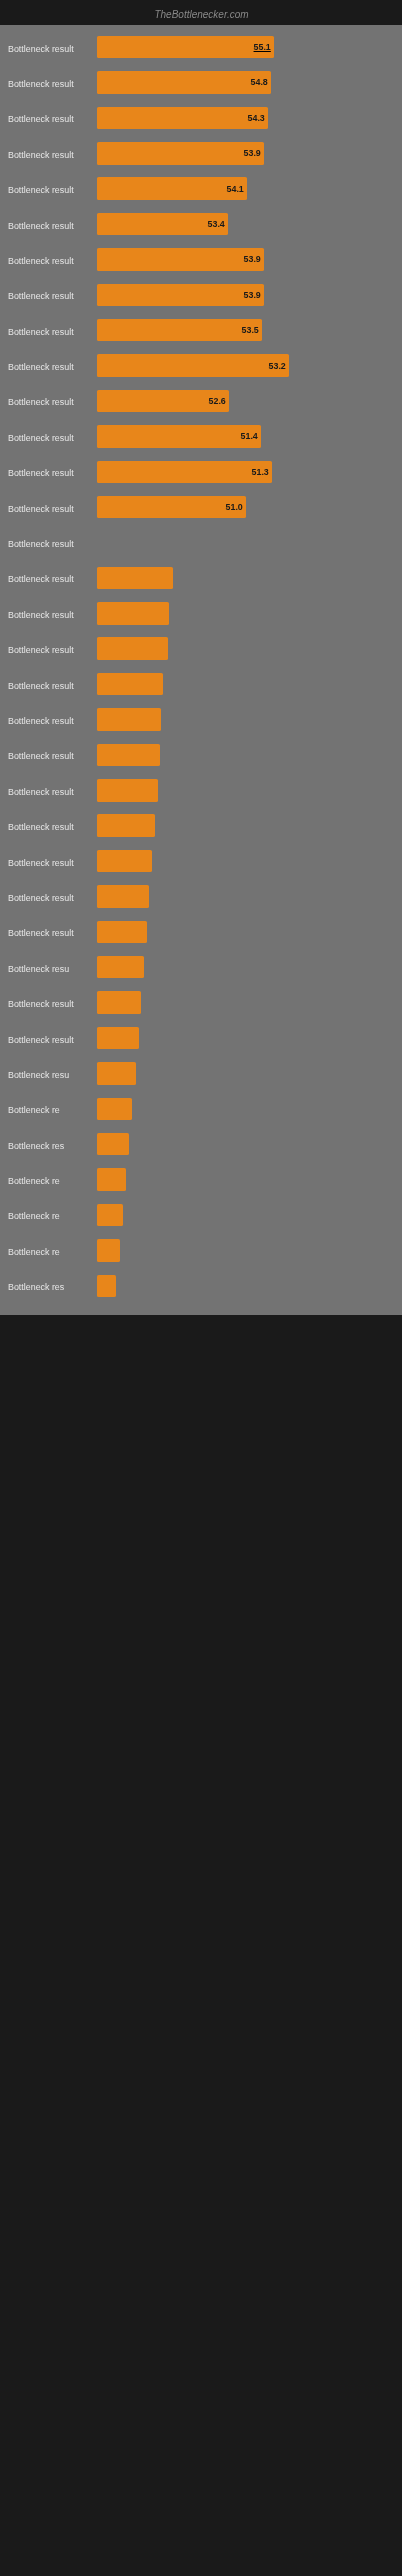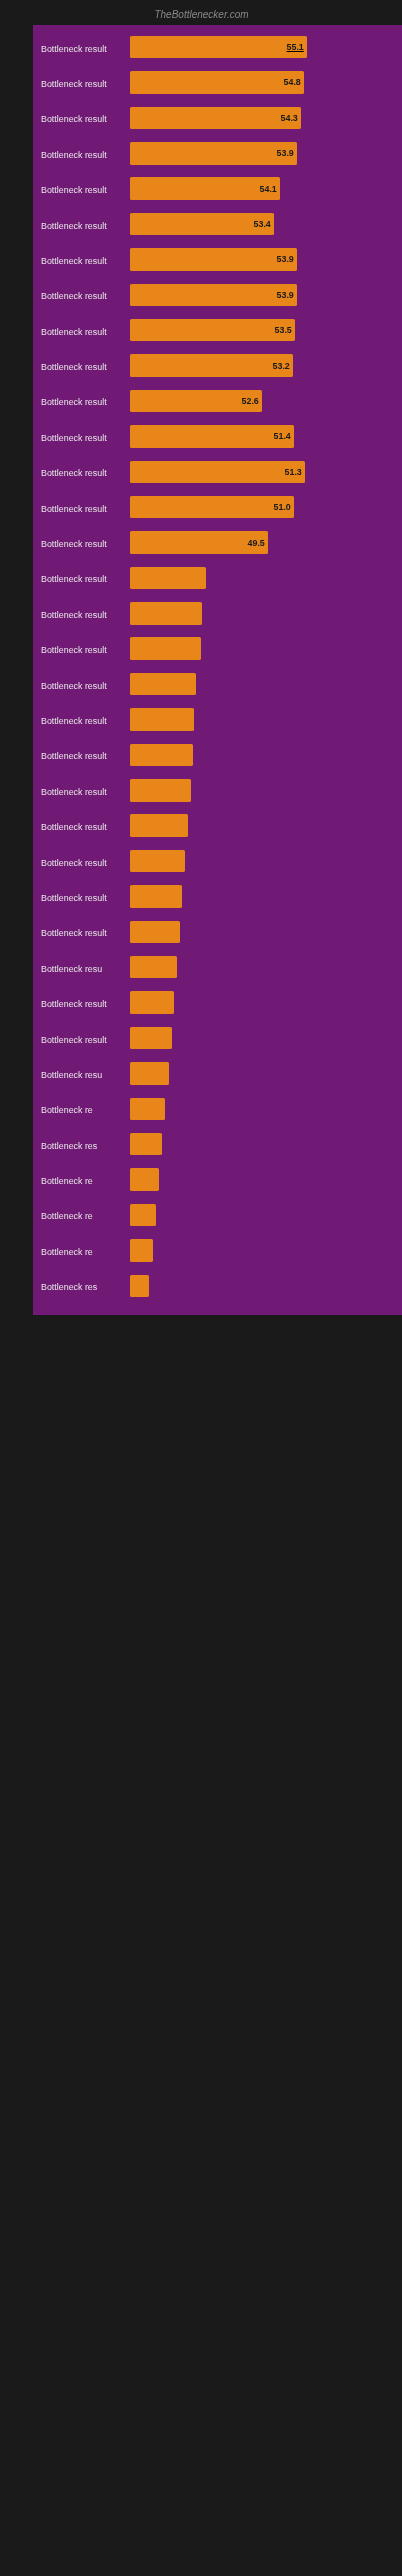--- a/index.html
+++ b/index.html
@@ -18,22 +18,21 @@
       padding: 6.4px 0 3.2px 0;
       background: #1a1a1a;
     }
     .site-title {
       color: #888;
       font-size: 10px;
       font-style: italic;
     }
     .chart-container {
       padding: 8px 16px 8px 8px;
-      background: #701a75;
-      margin-left: 33px;
+      background: #737373;
     }
     .bar-row {
       display: flex;
       align-items: center;
       margin-bottom: 1.6px;
       height: 29px;
     }
     .bar-label {
       color: #e8e8e8;
       font-size: 8.9px;
@@ -128,21 +127,21 @@
           <div class="bar-fill" style="width: 150px;">
             <span class="bar-value">54.1</span>
           </div>
         </div>
       </div>
     </div>
     <div class="row-group">
       <div class="bar-row">
         <div class="bar-label-col"><span class="bar-label">Bottleneck result</span></div>
         <div class="bar-col bar-wrap">
-          <div class="bar-fill" style="width: 144px;">
+          <div class="bar-fill" style="width: 131px;">
             <span class="bar-value">53.4</span>
           </div>
         </div>
       </div>
     </div>
     <div class="row-group">
       <div class="bar-row">
         <div class="bar-label-col"><span class="bar-label">Bottleneck result</span></div>
         <div class="bar-col bar-wrap">
           <div class="bar-fill" style="width: 167px;">
@@ -168,21 +167,21 @@
           <div class="bar-fill" style="width: 165px; align-items: center;">
             <span class="bar-value">53.5</span>
           </div>
         </div>
       </div>
     </div>
     <div class="row-group">
       <div class="bar-row">
         <div class="bar-label-col"><span class="bar-label">Bottleneck result</span></div>
         <div class="bar-col bar-wrap">
-          <div class="bar-fill" style="width: 163px;">
+          <div class="bar-fill" style="width: 192px;">
             <span class="bar-value">53.2</span>
           </div>
         </div>
       </div>
     </div>
     <div class="row-group">
       <div class="bar-row">
         <div class="bar-label-col"><span class="bar-label">Bottleneck result</span></div>
         <div class="bar-col bar-wrap">
           <div class="bar-fill" style="width: 132px;">
@@ -208,34 +207,29 @@
           <div class="bar-fill" style="width: 175px;">
             <span class="bar-value">51.3</span>
           </div>
         </div>
       </div>
     </div>
     <div class="row-group">
       <div class="bar-row">
         <div class="bar-label-col"><span class="bar-label">Bottleneck result</span></div>
         <div class="bar-col bar-wrap">
-          <div class="bar-fill" style="width: 164px;">
+          <div class="bar-fill" style="width: 149px;">
             <span class="bar-value">51.0</span>
           </div>
         </div>
       </div>
     </div>
     <div class="row-group">
       <div class="bar-row">
         <div class="bar-label-col"><span class="bar-label">Bottleneck result</span></div>
-        <div class="bar-col bar-wrap">
-          <div class="bar-fill" style="width: 138px;">
-            <span class="bar-value">49.5</span>
-          </div>
-        </div>
       </div>
     </div>
     <div class="row-group">
       <div class="bar-row">
         <div class="bar-label-col"><span class="bar-label">Bottleneck result</span></div>
         <div class="bar-col bar-wrap">
           <div class="bar-fill" style="width: 76px;"></div>
         </div>
       </div>
     </div>

